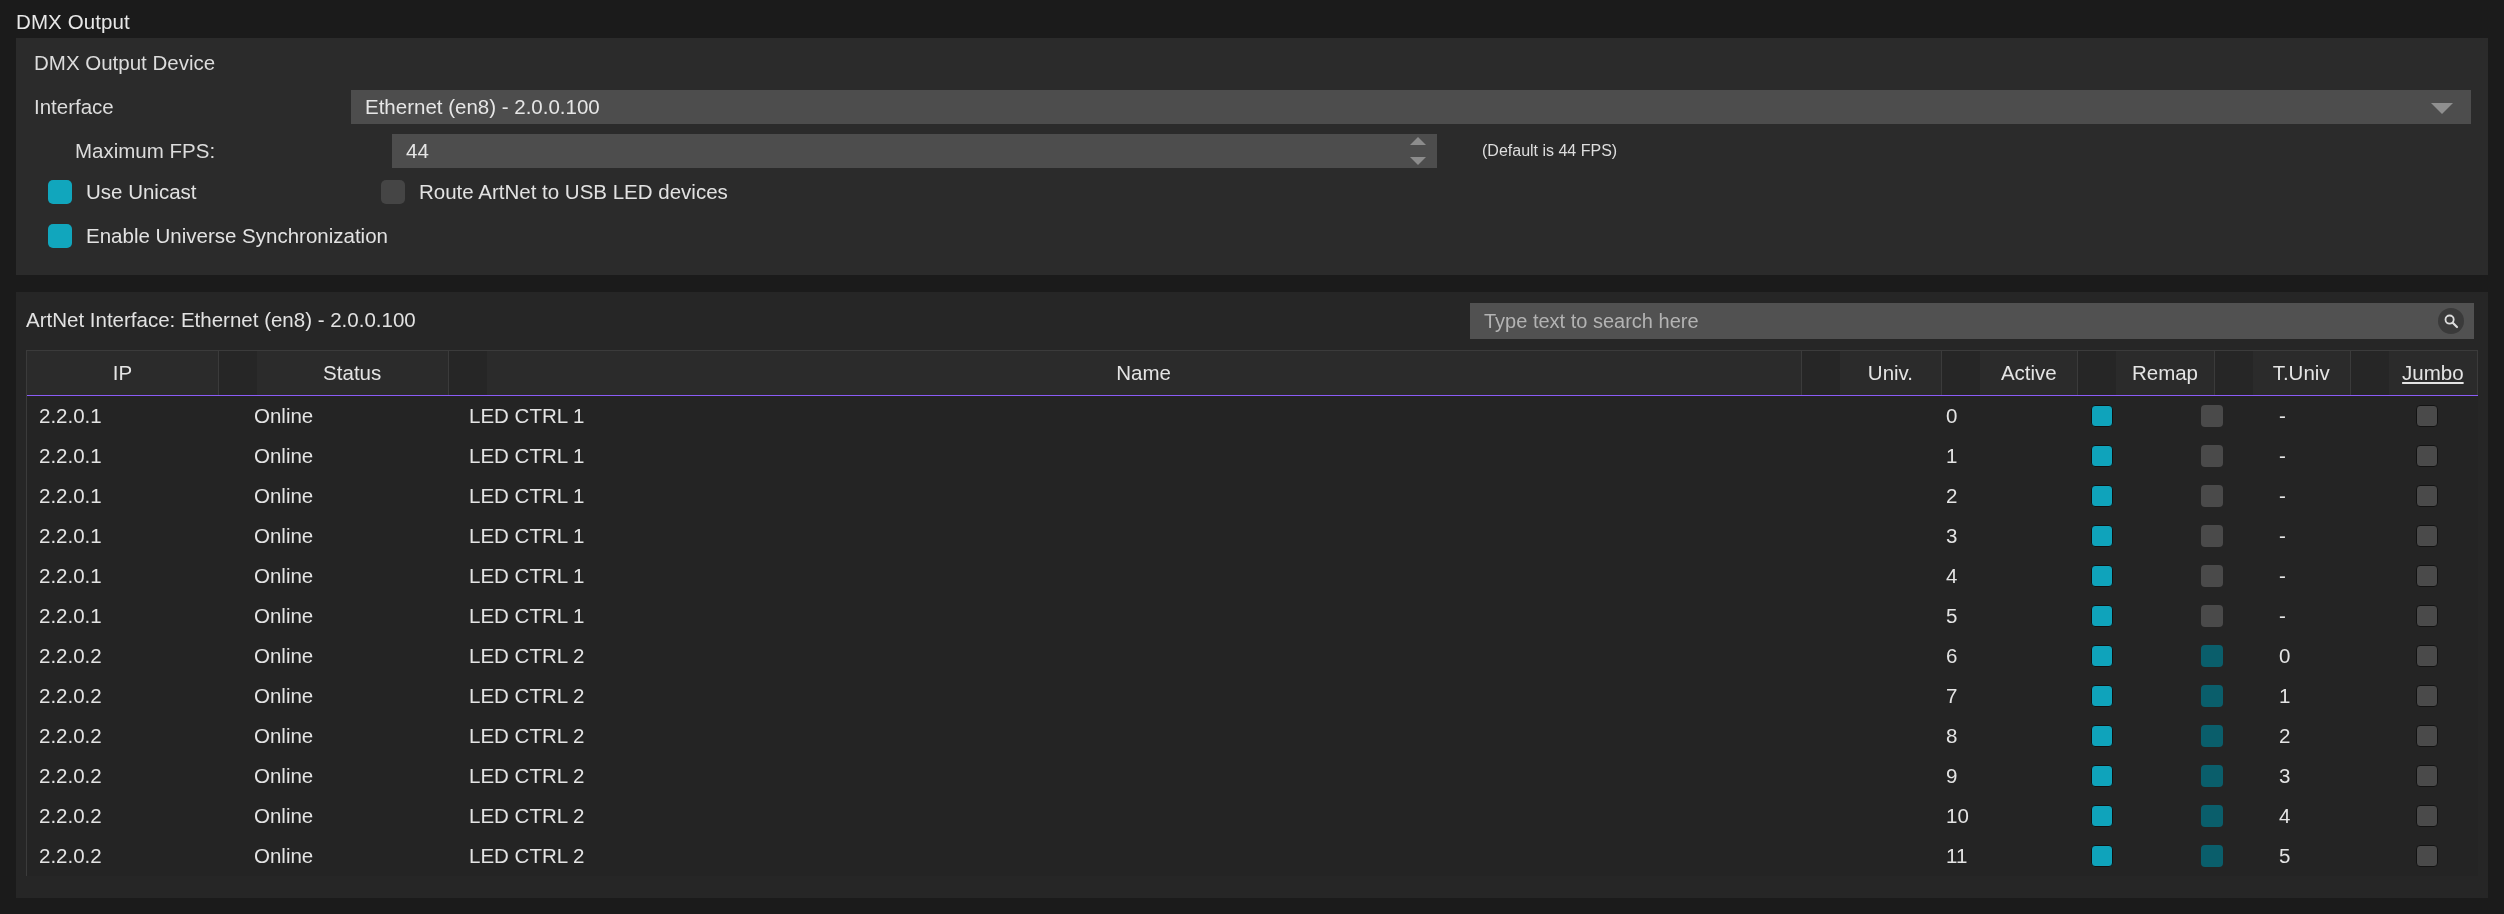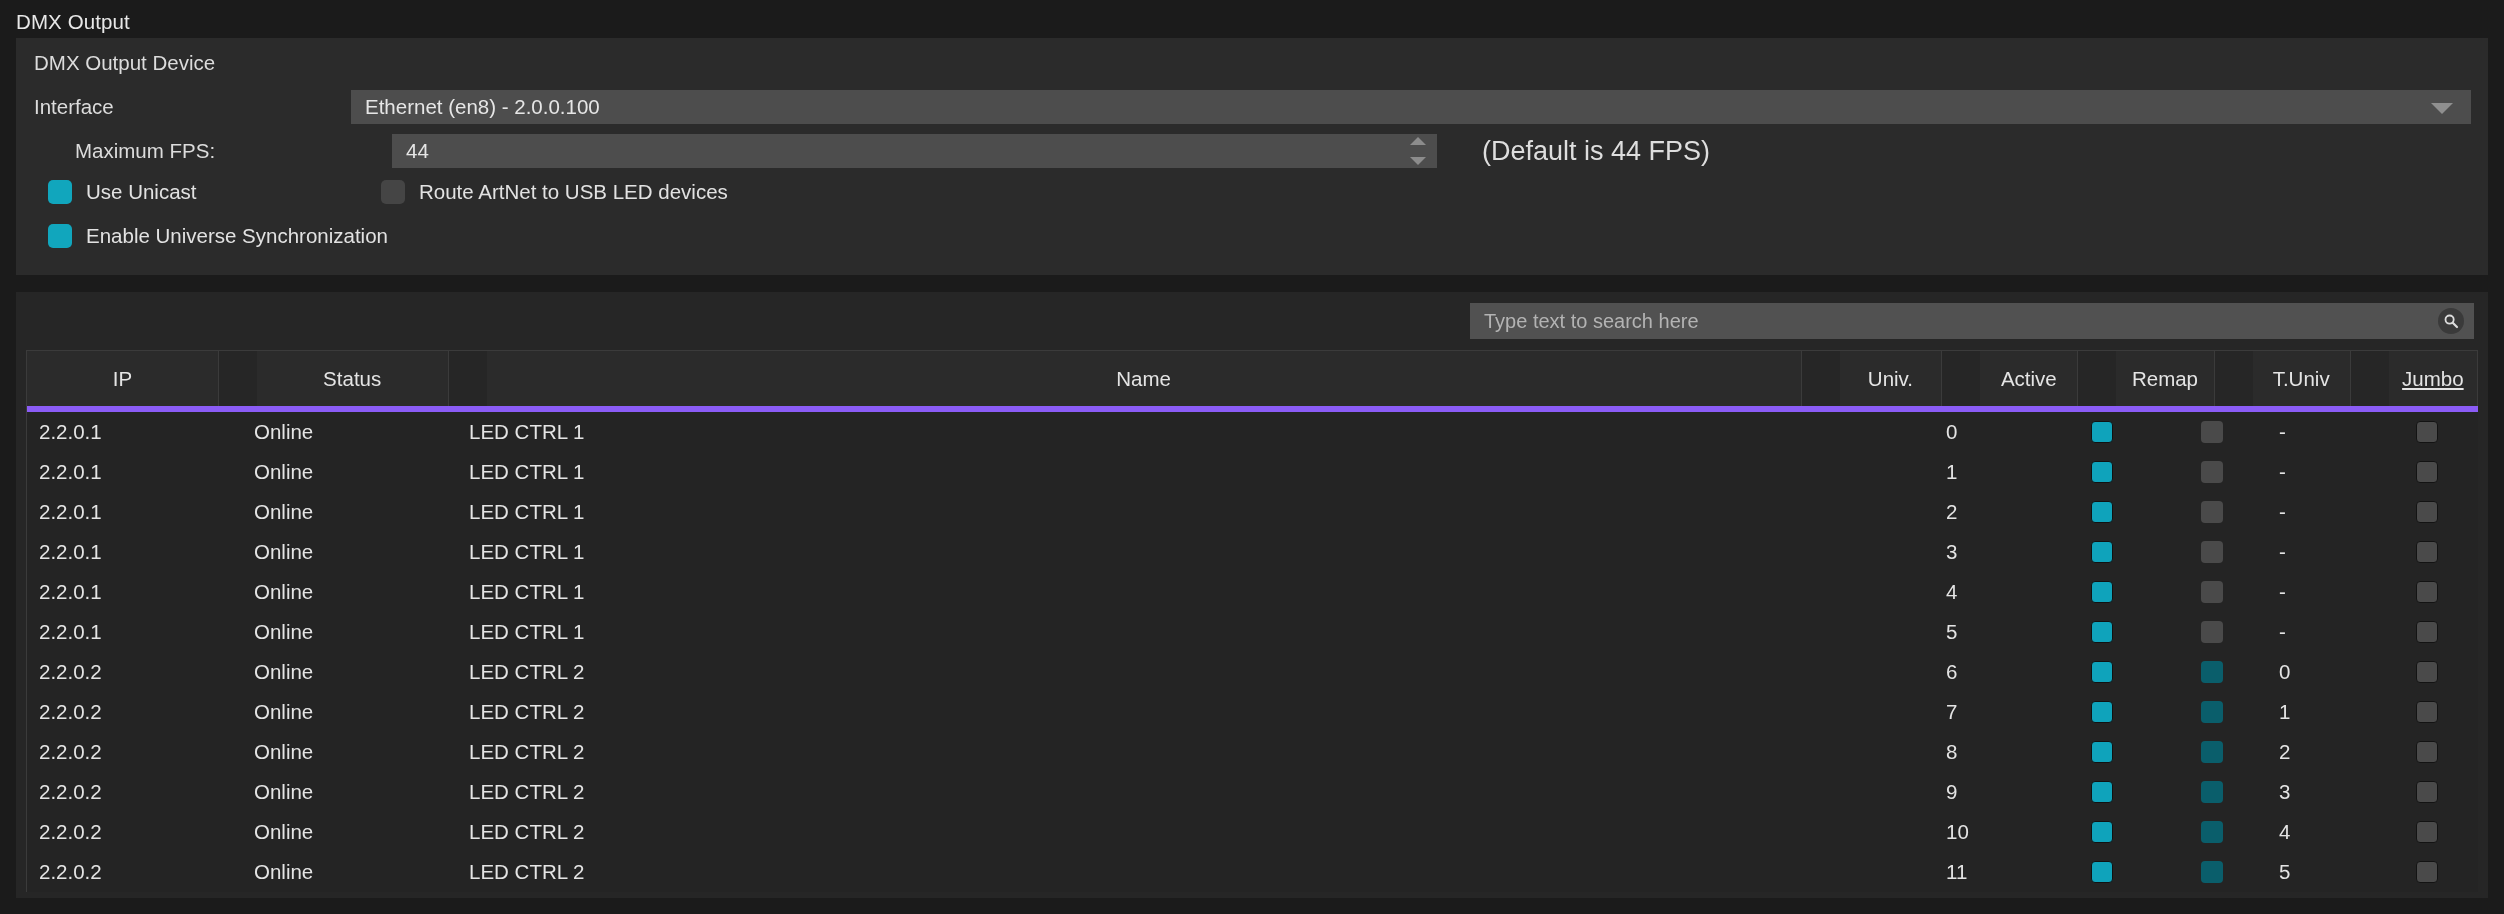--- a/index.html
+++ b/index.html
@@ -94,21 +94,21 @@
     width: 0; height: 0;
     border-left: 8px solid transparent;
     border-right: 8px solid transparent;
     border-top: 8px solid #8c8c8c;
   }
 
   .hint {
     position: absolute;
     left: 1425px;
     color: #dedede;
-    font-size: 27px;
+    font-size: 16px;
     white-space: nowrap;
   }
 
   
   .cbrow {
     position: absolute;
     display: flex; align-items: flex-start;
   }
   .cb {
     width: 24px; height: 24px;
@@ -174,23 +174,23 @@
     position: absolute;
     left: 10px; top: 58px;
     width: 2452px;
     border-left: 1px solid #3b3b3b;
   }
   .grid-head, .grid-row {
     display: flex;
     width: 100%;
   }
   .grid-head {
-    height: 62px;
+    height: 46px;
     border-top: 1px solid #3b3b3b;
-    border-bottom: 6px solid #8b5cf6;
+    border-bottom: 1px solid #8b5cf6;
     gap: 38px;
   }
   .grid-head .cell {
     background: #2b2b2b;
     border-right: 1px solid #3b3b3b;
     color: #e4e4e4;
     font-size: 20.5px;
     display: flex; align-items: center; justify-content: center;
   }
   .grid-row {
@@ -279,20 +279,21 @@
     <div class="cbrow" style="left:32px; top:186px;">
       <span class="cb on"></span>
       <span class="cb-label">Enable Universe Synchronization</span>
     </div>
 
   </div>
 
   <div class="table-panel">
 
     <div class="table-topbar">
+      <span class="iface-label">ArtNet Interface: Ethernet (en8) - 2.0.0.100</span>
 
       <div class="search-wrap">
         <input class="search-input" type="text" placeholder="Type text to search here" style="">
         <span class="search-icon">
           <svg width="16" height="16" viewBox="0 0 16 16" aria-hidden="true">
             <circle cx="6.6" cy="6.6" r="4.1" fill="none" stroke="#dcdcdc" stroke-width="1.8"></circle>
             <line x1="9.7" y1="9.7" x2="14" y2="14" stroke="#dcdcdc" stroke-width="2.2" stroke-linecap="round"></line>
           </svg>
         </span>
       </div>

